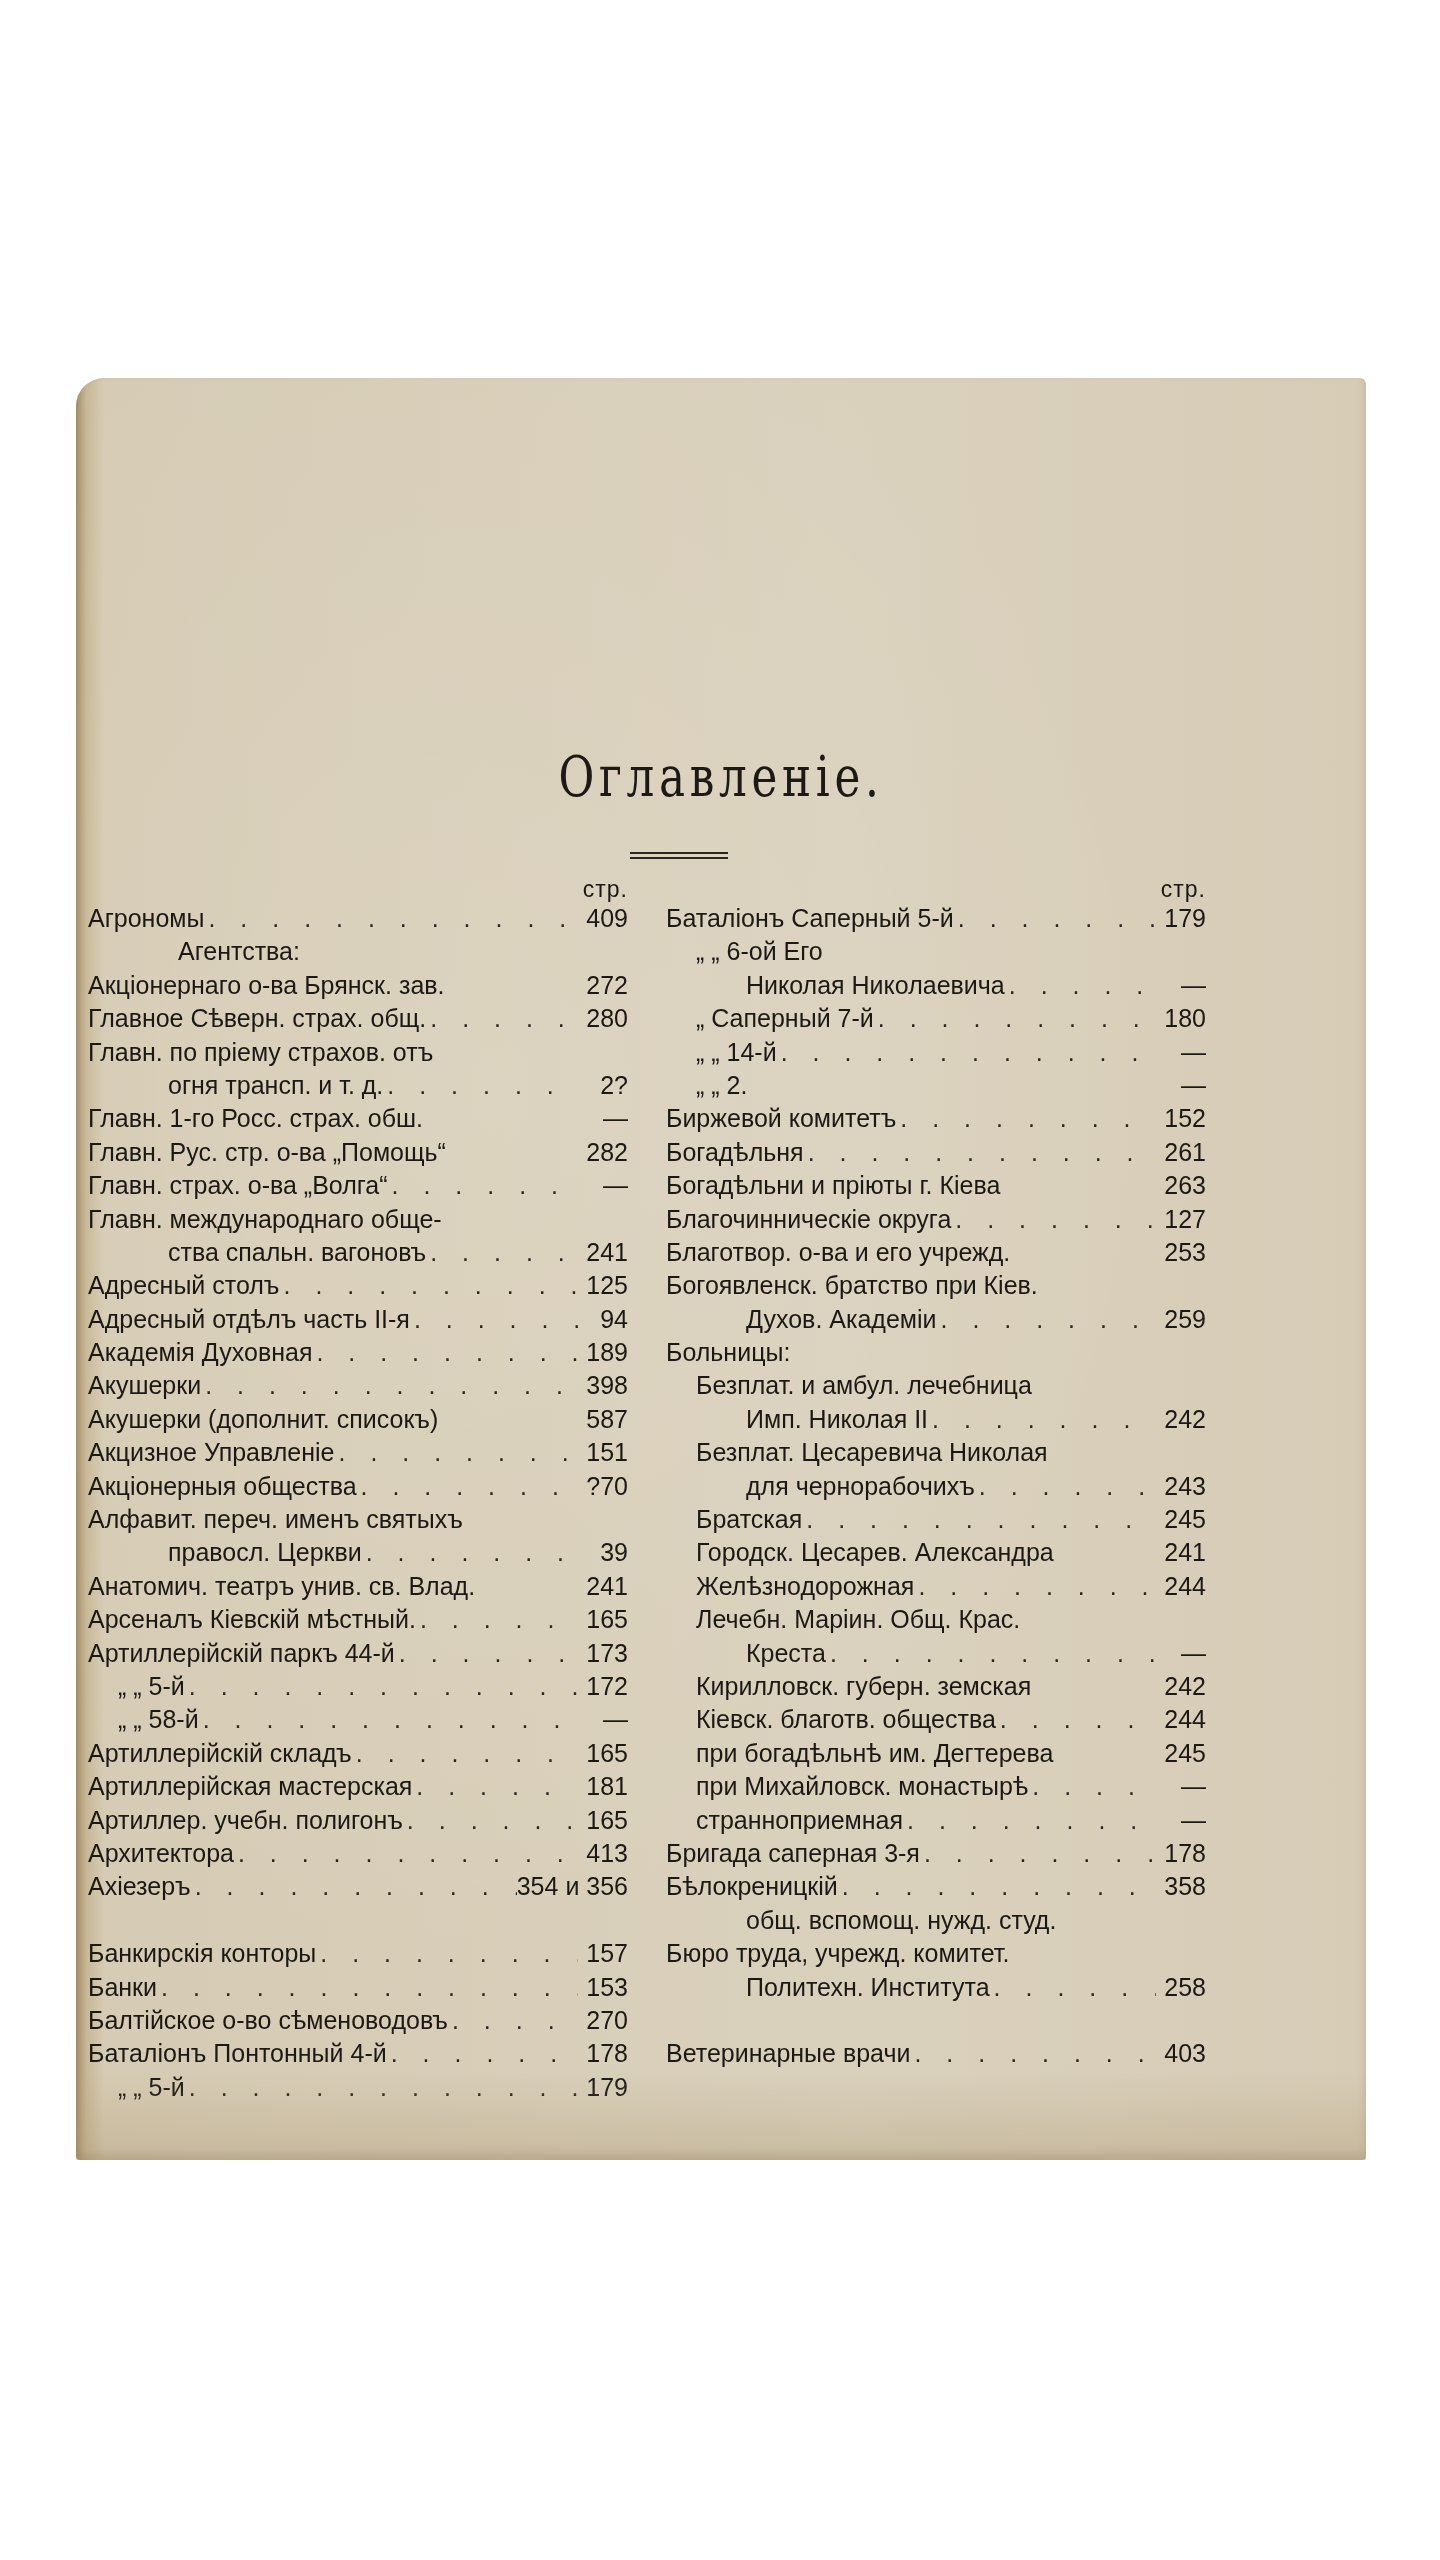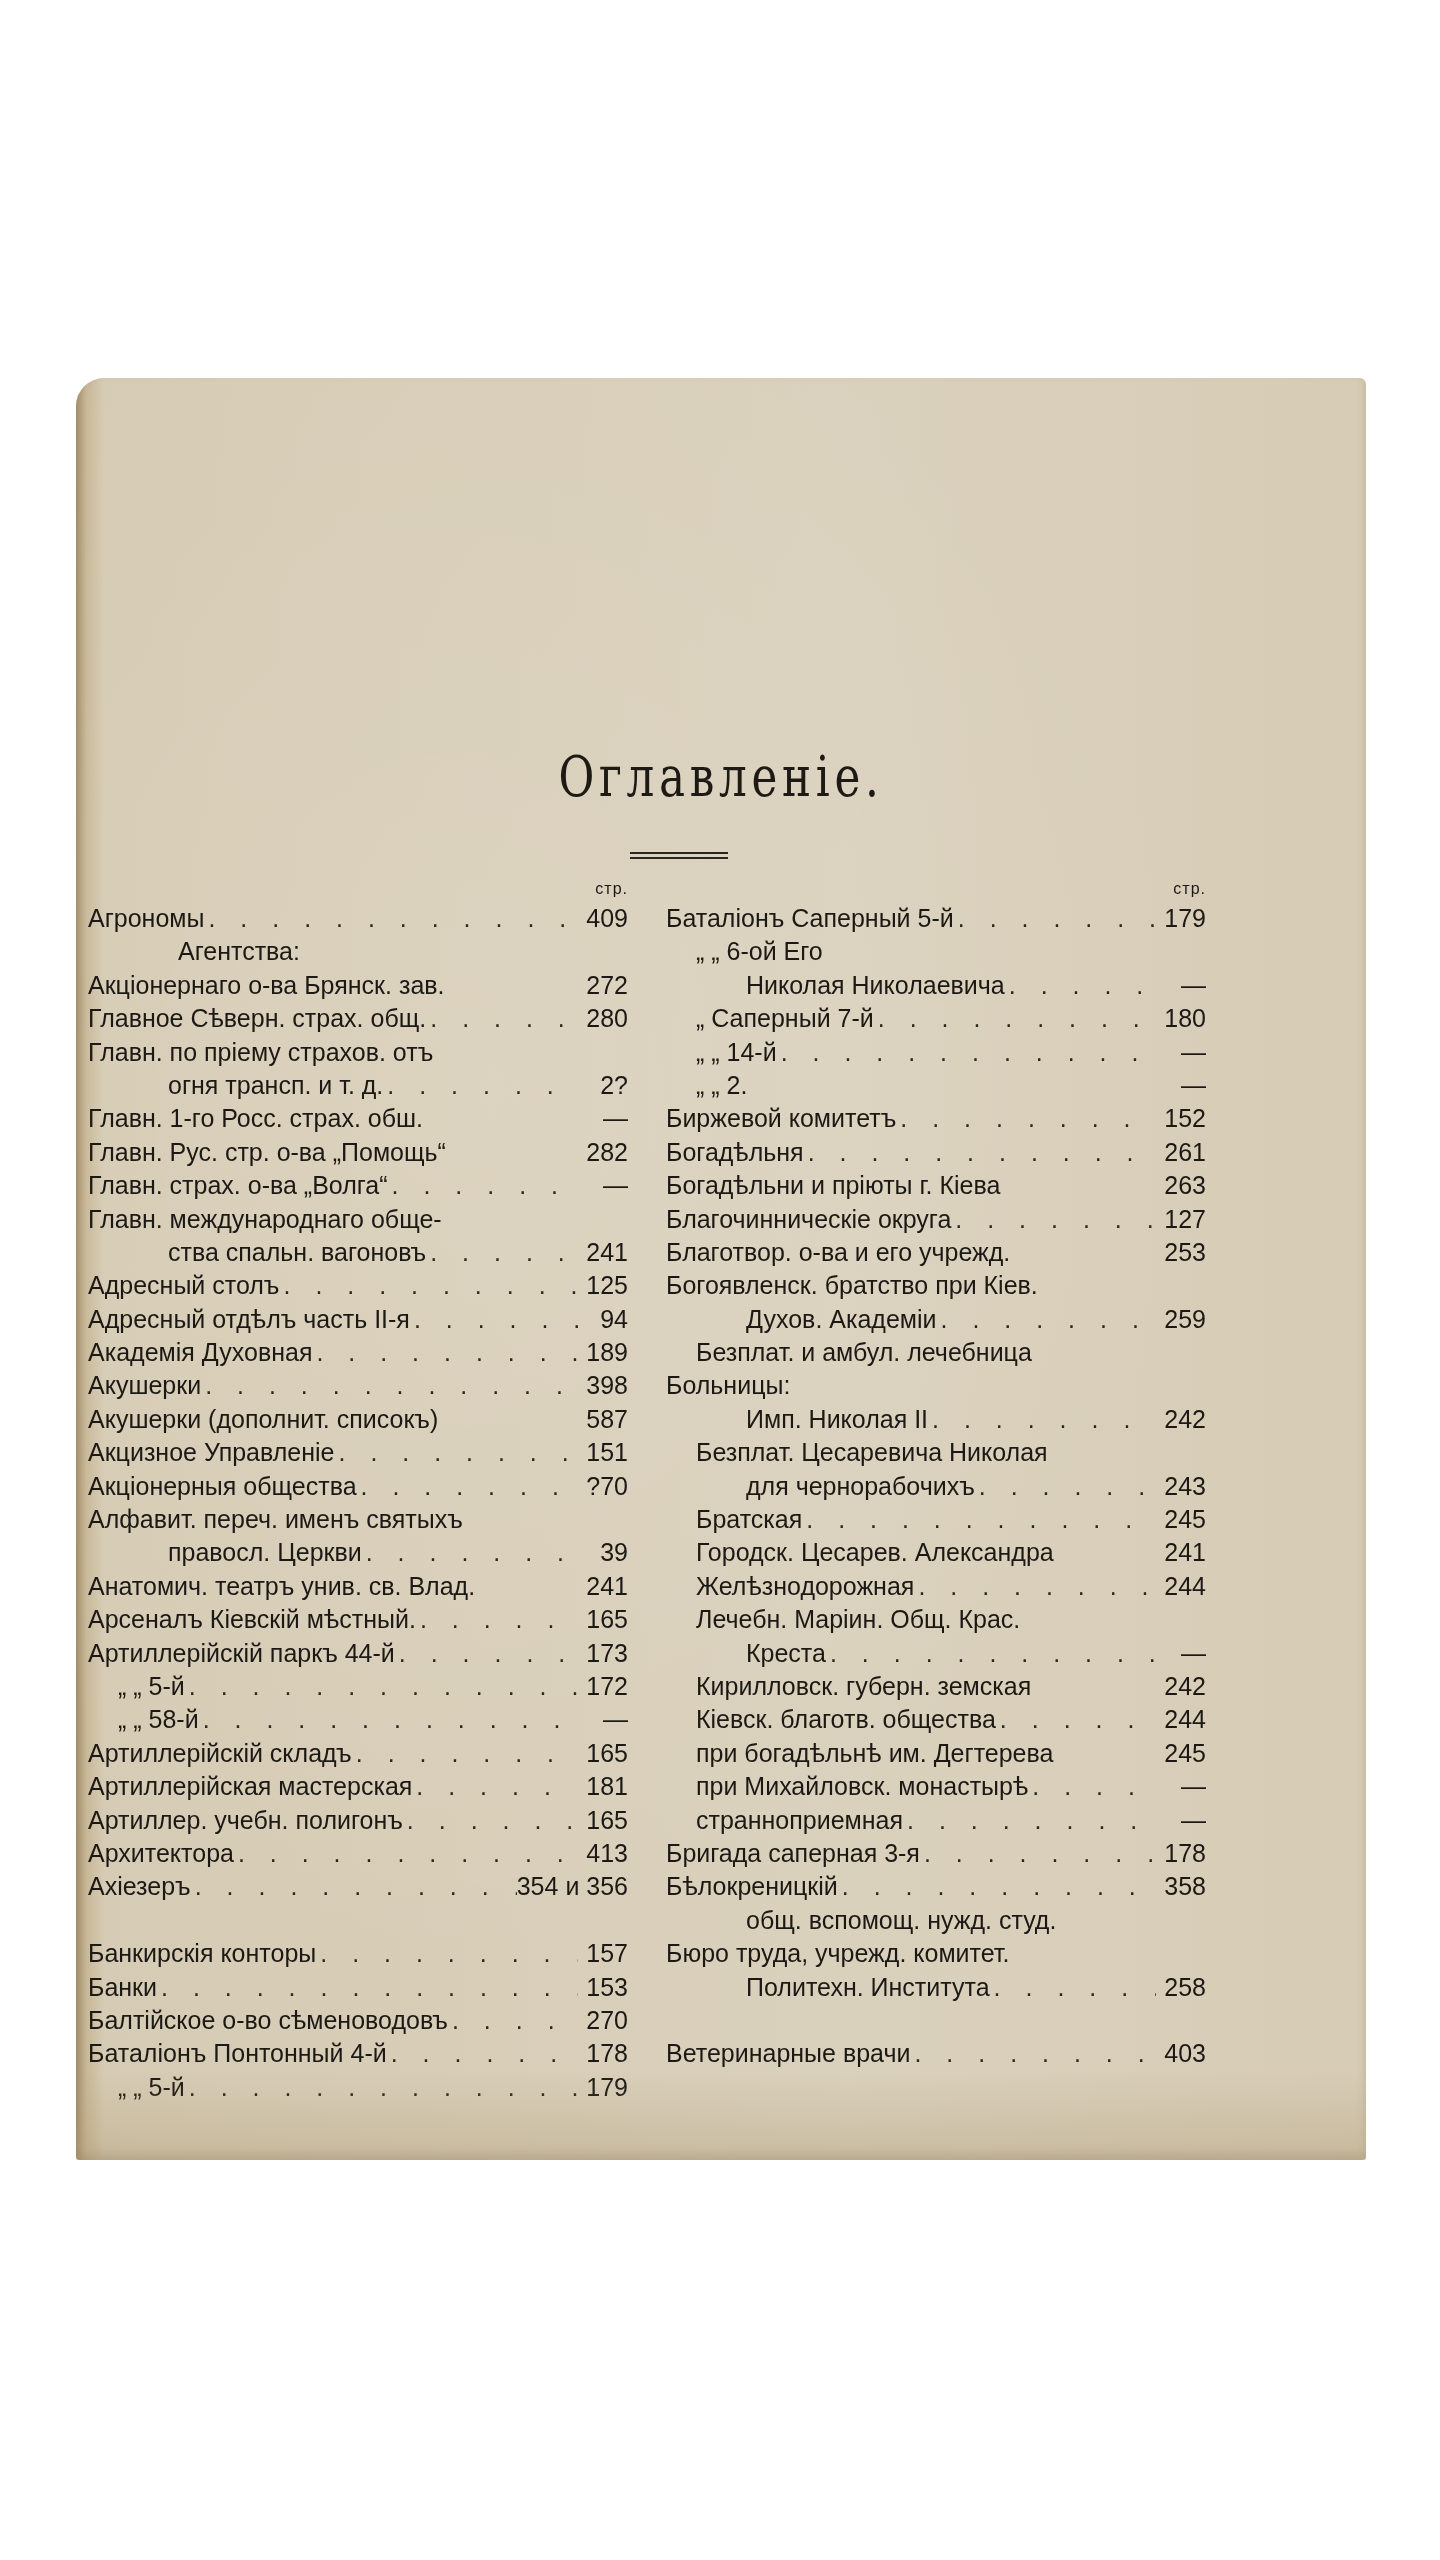--- a/index.html
+++ b/index.html
@@ -30,21 +30,21 @@
   .col.left { left:12px; }
   .col.right { left:590px; }
   .row { display:flex; align-items:baseline; height:33.4px; line-height:33.4px; white-space:nowrap; }
   .row .label { flex:0 0 auto; }
   .row .dots { flex:1 1 auto; overflow:hidden; color:#2a251f; letter-spacing:9px; padding:0 4px; }
   .row .pg { flex:0 0 auto; min-width:50px; text-align:right; }
   .row.indent .label { padding-left:80px; }
   .row.indent2 .label { padding-left:30px;text-align:center; }
   .row.center .label { flex:1 1 auto; text-align:center; }
   .row.gap { height:33.4px; }
-  .hdr { text-align:right; font-size:16px; height:26px; line-height:26px; letter-spacing:1px; }
+  .hdr { text-align:right; font-size:23px; height:26px; line-height:26px; letter-spacing:1px; }
 </style>
 </head>
 <body>
 
 <div class="page">
   <div class="title">Оглавленіе.</div>
   <div class="rule">
       <div></div>
       <div></div>
     </div>
@@ -296,27 +296,27 @@
         <div class="row">
           <span class="label">Богоявленск. братство при Кіев.</span>
           <span class="dots"></span>
           <span class="pg"></span>
         </div>
         <div class="row indent">
           <span class="label">Духов. Академіи</span>
           <span class="dots">. . . . . . . . . . . . . . . . . . . . . . . .</span>
           <span class="pg">259</span>
         </div>
+        <div class="row">
+          <span class="label">Больницы:</span>
+          <span class="dots"></span>
+          <span class="pg"></span>
+        </div>
         <div class="row indent2">
           <span class="label">Безплат. и амбул. лечебница</span>
-          <span class="dots"></span>
-          <span class="pg"></span>
-        </div>
-        <div class="row">
-          <span class="label">Больницы:</span>
           <span class="dots"></span>
           <span class="pg"></span>
         </div>
         <div class="row indent">
           <span class="label">Имп. Николая II</span>
           <span class="dots">. . . . . . . . . . . . . . . . . . . . . . . .</span>
           <span class="pg">242</span>
         </div>
         <div class="row indent2">
           <span class="label">Безплат. Цесаревича Николая</span>

